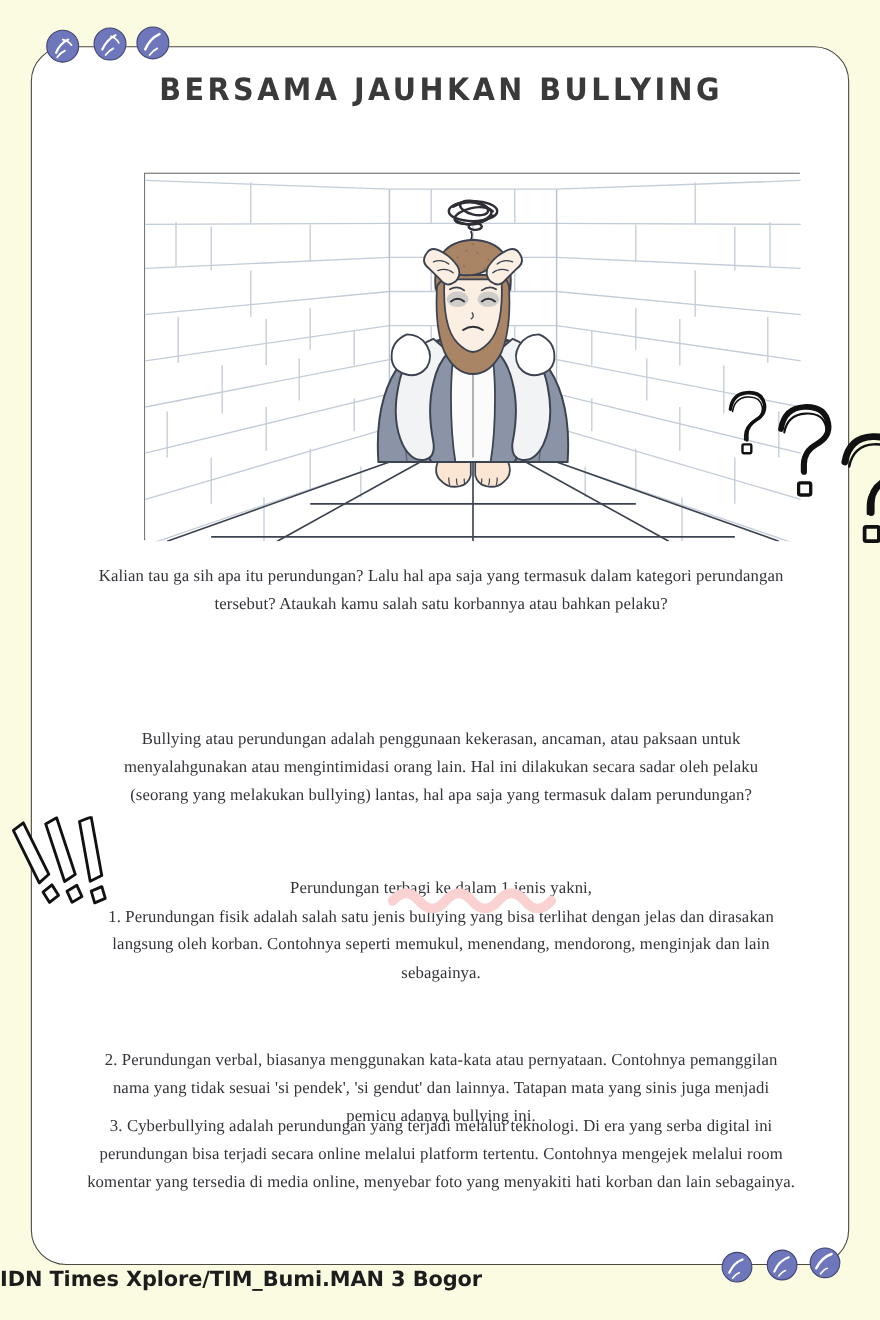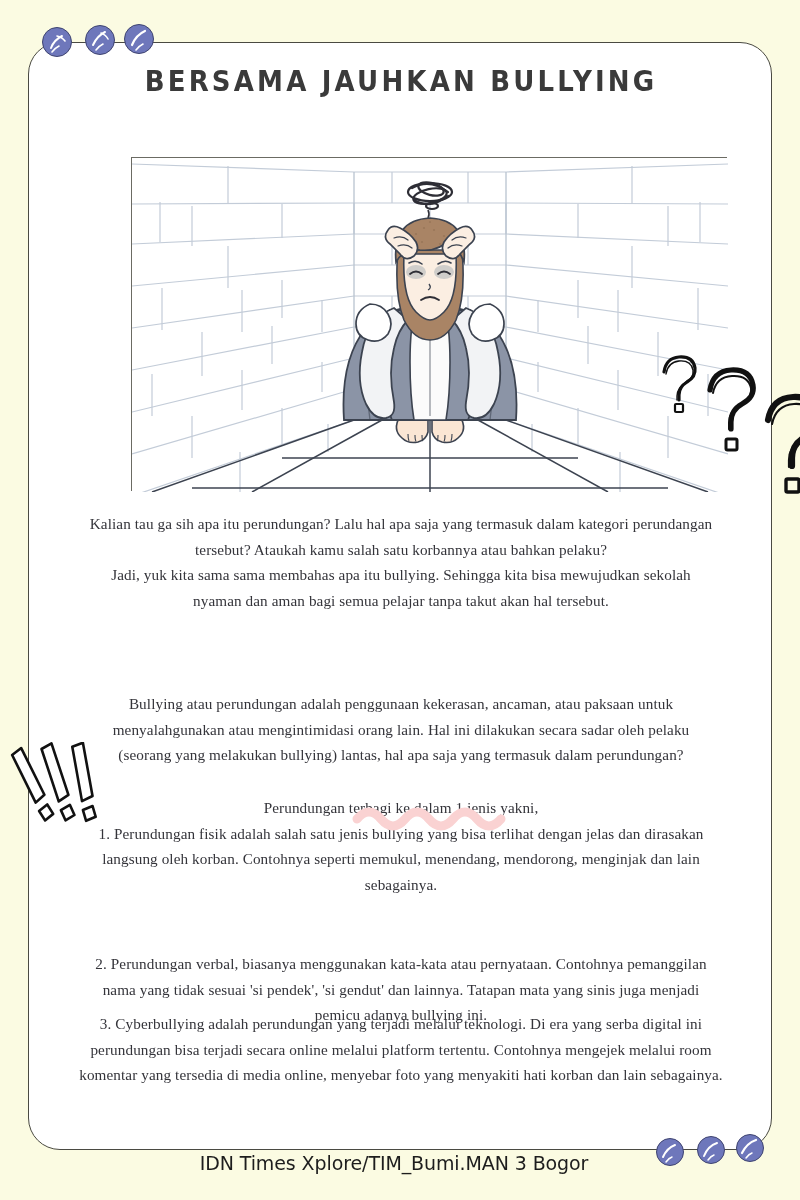--- a/index.html
+++ b/index.html
@@ -73,36 +73,36 @@
     color:#34343a;
     font-family:"Liberation Serif", serif;
     font-size:15.2px;
     line-height:25.6px;
     letter-spacing:0.1px;
   }
   .para { margin:0; }
   .para + .para { margin-top:0px; }
 
   #block1 { top:444px;margin-top:24px; }
-  #block2 { top:616px;margin-top:32px; }
+  #block2 { top:616px; }
   #block3 { top:752px; }
   #block4 { top:872px;margin-top:36px; }
   #block5 { top:968px; left:44px; width:656px; }
 
   
   .wave { position:absolute; left:322px; top:762px; }
 
   
   .footer {
     position:absolute;
     left:0; top:1152px; width:800px;
-    text-align:center;
+    text-align:left;
     padding-right:12px;
     font-family:"DejaVu Sans", sans-serif;
-    font-weight:normal;
+    font-weight:bold;
     font-size:19px;
     color:#1d1d1d;
     letter-spacing:-0.1px;
   }
 </style>
 </head>
 <body>
 
 <div id="poster">
 
@@ -319,21 +319,20 @@
             <path d="M116 72 q4 -22 25 -23 q22 -1 25 18 q3 14 -13 22 q-13 7 -13 21 l0 8" stroke-width="6.2"></path>
             <path d="M120 76 q4 -19 22 -20 q19 -1 21 15 q2 12 -12 20 q-14 7 -14 21 l0 7" stroke-width="2.2"></path>
             <rect x="134" y="131" width="13" height="13" rx="1.5" stroke-width="3.4"></rect>
           </g>
         </svg>
       </div>
     </div>
 
     <div class="body-text" id="block1">
       <p class="para">Kalian tau ga sih apa itu perundungan? Lalu hal apa saja yang termasuk dalam kategori perundangan tersebut? Ataukah kamu salah satu korbannya atau bahkan pelaku?</p>
-      <p class="para">Jadi, yuk kita sama sama membahas apa itu bullying. Sehingga kita bisa mewujudkan sekolah nyaman dan aman bagi semua pelajar tanpa takut akan hal tersebut.</p>
     </div>
 
     <div class="body-text" id="block2">
       <p class="para">Bullying atau perundungan adalah penggunaan kekerasan, ancaman, atau paksaan untuk menyalahgunakan atau mengintimidasi orang lain. Hal ini dilakukan secara sadar oleh pelaku (seorang yang melakukan bullying) lantas, hal apa saja yang termasuk dalam perundungan?</p>
     </div>
 
     <div class="body-text" id="block3">
       <p class="para">Perundungan terbagi ke dalam 1 jenis yakni,</p>
       <p class="para">1. Perundungan fisik adalah salah satu jenis bullying yang bisa terlihat dengan jelas dan dirasakan langsung oleh korban. Contohnya seperti memukul, menendang, mendorong, menginjak dan lain sebagainya.</p>
     </div>

